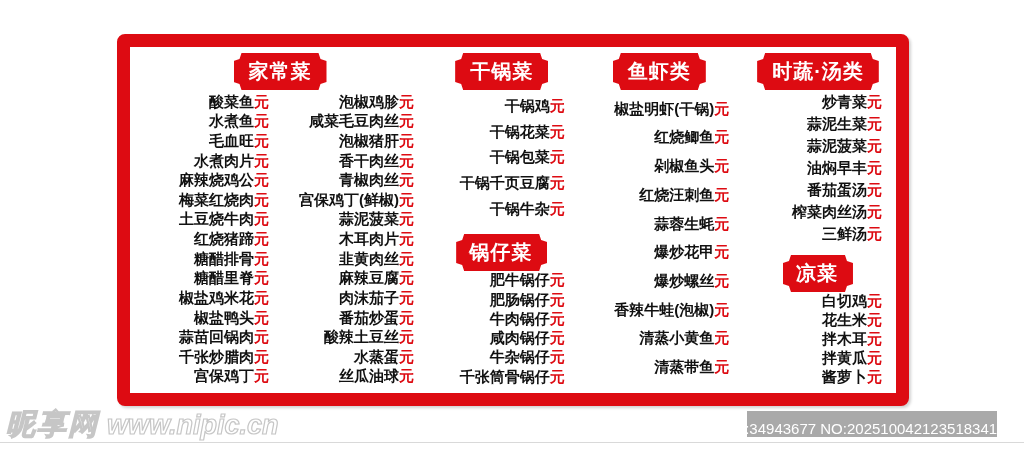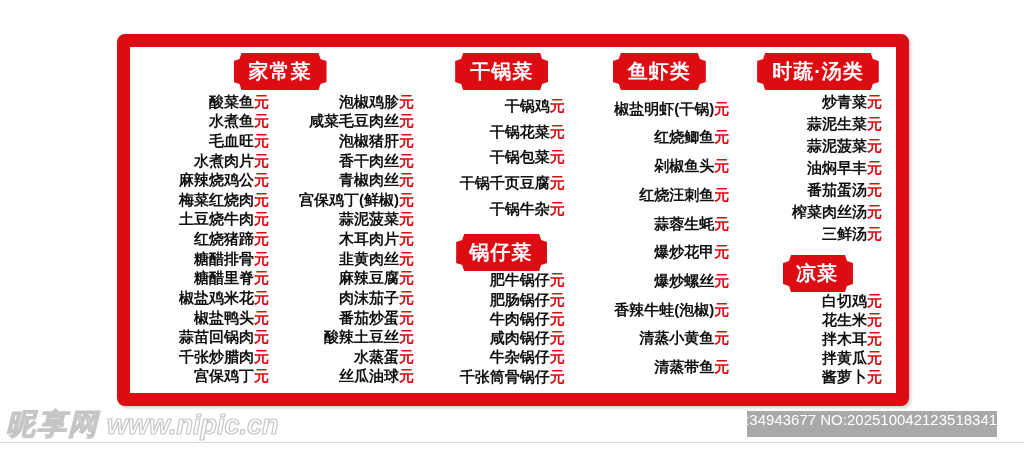--- a/index.html
+++ b/index.html
@@ -54,21 +54,21 @@
   .wm-left {
     position:absolute; left:6px; top:405px; display:flex; align-items:baseline; gap:8px;
     font-style:italic; font-weight:bold; color:rgba(255,255,255,0.55);
     -webkit-text-stroke:1.2px #c6c6c6; white-space:nowrap;
   }
   .wm-brand { font-size:29px; letter-spacing:2px; }
   .wm-url { font-size:27px; }
   .id-bar {
     position:absolute; left:747px; top:411px; width:250px; height:26px;
     background:rgba(140,140,140,0.75); color:#fff; font-size:15px;
-    display:flex; align-items:flex-start; justify-content:center; white-space:nowrap;
+    display:flex; align-items:flex-end; justify-content:center; white-space:nowrap;
   }
 </style>
 </head>
 <body>
 
 <div class="frame">
   <div class="menu-grid">
 
     <div class="col col-1">
       <div class="badge">家常菜</div>

